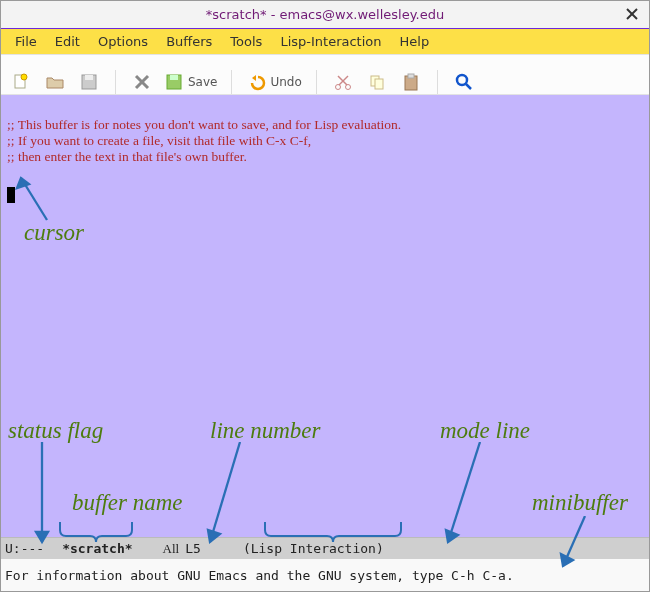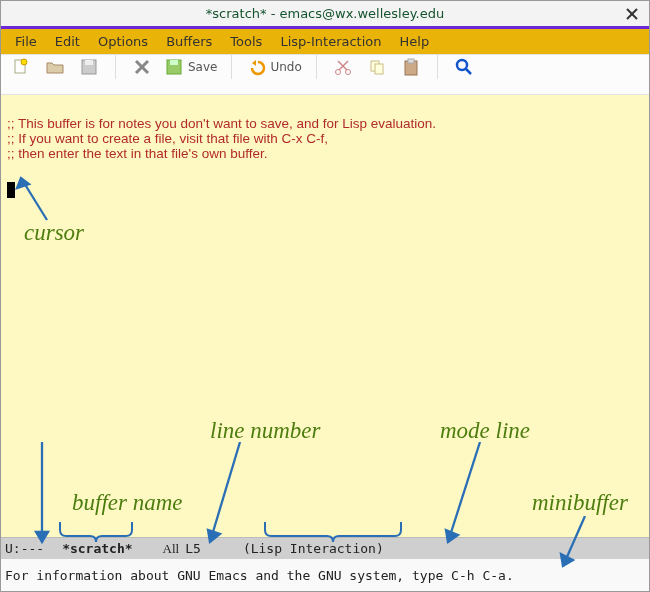--- a/index.html
+++ b/index.html
@@ -1,28 +1,28 @@
 <!DOCTYPE html>
 <html><head>
 <meta charset="utf-8">
 <style>
   * { box-sizing: border-box; margin: 0; padding: 0; }
   html, body { width: 650px; height: 592px; font-family: "DejaVu Sans", sans-serif; background: #fff; overflow: hidden; }
   .window { border: 1px solid #999; width: 650px; height: 592px; display: flex; flex-direction: column; background: #fff; }
-  .titlebar { background: #f3f3f3; border-bottom: 3px solid #6d28d9; height: 28px; display: flex; align-items: center; justify-content: center; position: relative; font-size: 13px; color: #14532d; }
+  .titlebar { background: #f3f3f3; border-bottom: 1px solid #6d28d9; height: 28px; display: flex; align-items: center; justify-content: center; position: relative; font-size: 13px; color: #701a75; }
   .titlebar .close { position: absolute; right: 8px; top: 4px; width: 18px; height: 18px; cursor: pointer; display:flex; align-items:center; justify-content:center; }
   .titlebar .close svg { width: 12px; height: 12px; stroke:#333; stroke-width:2; }
-  .menubar { background: #eab308; border-bottom: 1px solid #e3e3e3; height: 26px; display: flex; align-items: center; padding: 0 6px; gap: 2px; font-size: 13px; color: #333; }
+  .menubar { background: #fde047; border-bottom: 1px solid #e3e3e3; height: 26px; display: flex; align-items: center; padding: 0 6px; gap: 2px; font-size: 13px; color: #333; }
   .menubar .mitem { padding: 3px 8px; cursor: pointer; }
-  .toolbar { background: #fcfcfc; border-bottom: 1px solid #e3e3e3; height: 40px; display: flex; align-items: flex-start; padding: 0 8px; gap: 10px; }
+  .toolbar { background: #fcfcfc; border-bottom: 1px solid #e3e3e3; height: 40px; display: flex; align-items: flex-end; padding: 0 8px; gap: 10px; }
   .tbtn { width: 24px; height: 24px; display:flex; align-items:center; justify-content:center; cursor:pointer; }
   .tbtn svg { width:20px; height:20px; }
   .tbtn.labeled { width:auto; gap:4px; font-size:12px; color:#555; }
   .tsep { width:1px; height:24px; background:#ddd; margin:0 4px; }
-  .editor { flex: 1; background:#fef9c3; font-family: Liberation Sans, sans-serif; font-size: 13.5px; padding: 6px 6px; color:#333; position: relative; white-space: pre; overflow:hidden; }
+  .editor { flex: 1; background:#c4b5fd; font-family: Liberation Serif, serif; font-size: 13.5px; padding: 6px 6px; color:#333; position: relative; white-space: pre; overflow:hidden; }
   .comment { color: #b12a2a; }
   .cursor-block { display:inline-block; width:8px; height:16px; background:#000; margin-top:6px; vertical-align:middle; }
   .modeline { background:#cfcfcf; height:22px; font-family: "DejaVu Sans Mono","Courier New",monospace; font-size:13px; display:flex; align-items:center; padding:0 4px; color:#222; border-top:1px solid #bbb; }
   .modeline .ml-status { }
   .modeline .ml-buf { font-weight:bold; margin-left:18px; }
   .modeline .ml-pos { margin-left:30px;font-family:Liberation Serif, serif; }
   .modeline .ml-line { margin-left:6px; }
   .modeline .ml-mode { margin-left:42px; }
   .minibuf { background:#f9f9f9; height:32px; font-family: "DejaVu Sans Mono","Courier New",monospace; font-size:13px; display:flex; align-items:center; padding:0 4px; color:#222; }
   
@@ -148,20 +148,21 @@
   </div>
 
   <div class="annotations">
 
     <div class="ann-label" style="left:24px; top:220px;">cursor</div>
     <svg class="arrow" style="left:15px; top:168px; width:60px; height:60px;" viewBox="0 0 60 60">
       <line x1="32" y1="52" x2="6" y2="10"></line>
         <polygon class="arrowhead" points="6,10 2,20 14,16"></polygon>
     </svg>
 
+    <div class="ann-label" style="left:8px; top:418px;">status flag</div>
     <svg class="arrow" style="left:30px; top:442px; width:30px; height:110px;" viewBox="0 0 30 110">
       <line x1="12" y1="0" x2="12" y2="100"></line>
         <polygon class="arrowhead" points="12,100 6,90 18,90"></polygon>
     </svg>
 
     <div class="ann-label" style="left:72px; top:490px;">buffer name</div>
     <svg class="brace" style="left:55px; top:522px; width:85px; height:24px;" viewBox="0 0 85 24">
       <path d="M5 0 v8 q0 6 6 6 h24 q6 0 6 6 q0 -6 6 -6 h24 q6 0 6 -6 v-8"></path>
     </svg>
 

